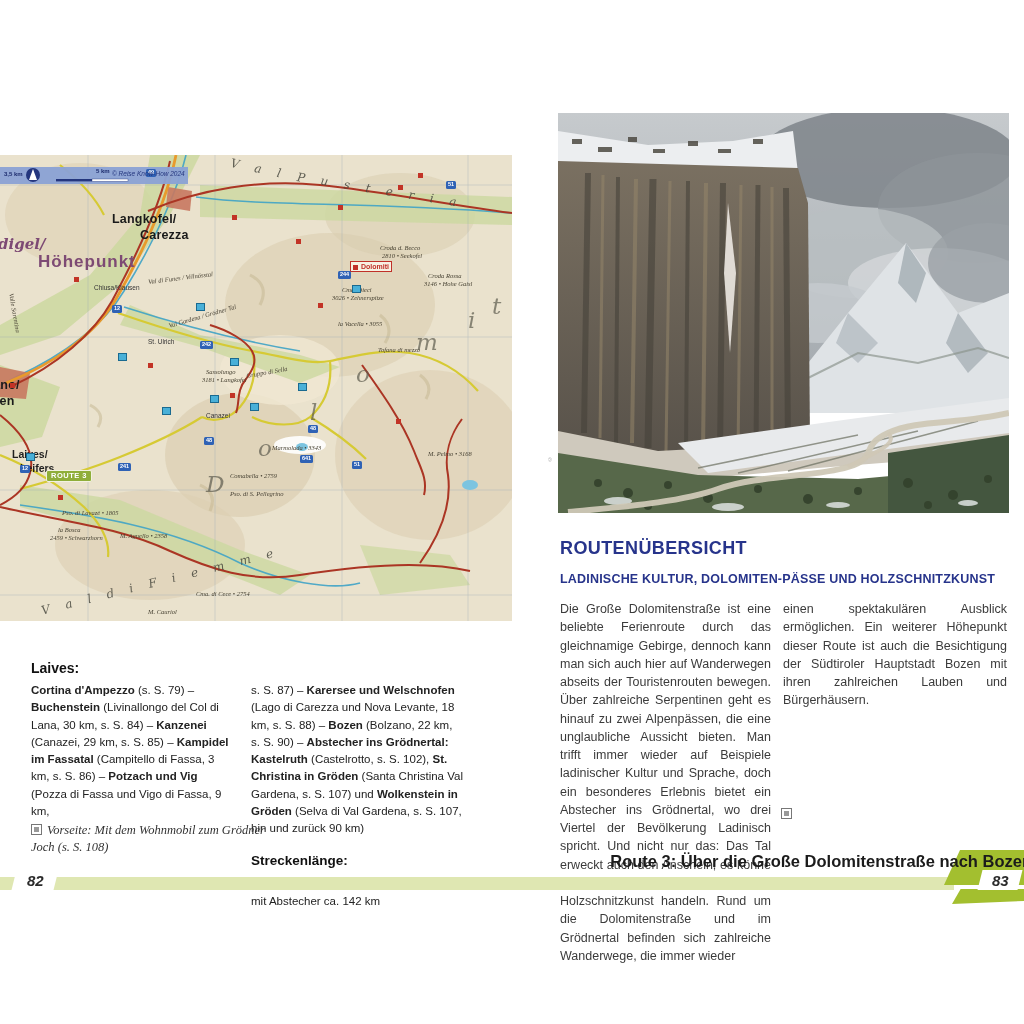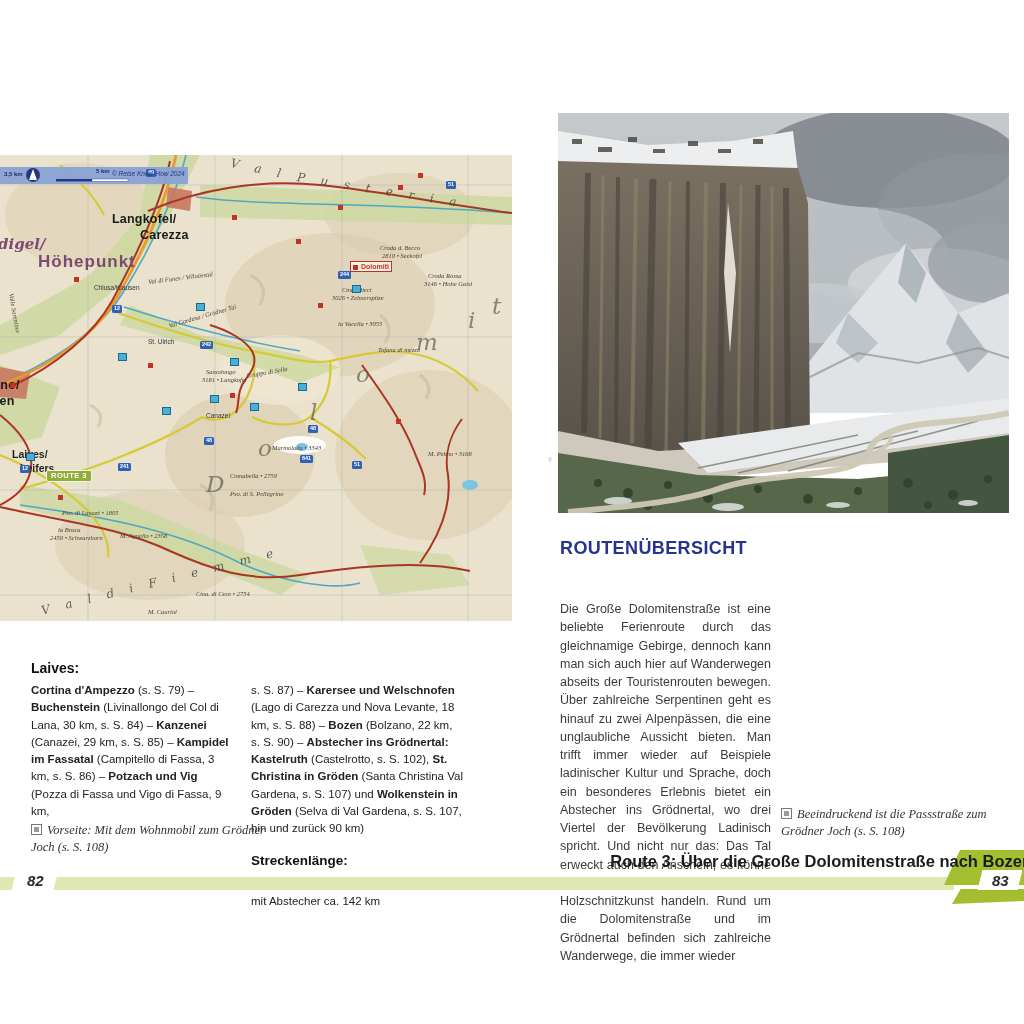--- a/index.html
+++ b/index.html
@@ -343,27 +343,31 @@
           <ellipse cx="410" cy="390" rx="10" ry="3"></ellipse>
       </g>
 
       <path d="M451,300 C400,312 360,306 330,320 C300,334 322,344 290,354 C258,364 200,362 160,376 C120,390 60,394 10,399" stroke="#cfc8b6" stroke-width="6" fill="none" opacity="0.95"></path>
       <path d="M330,320 C342,332 314,340 290,354" stroke="#cfc8b6" stroke-width="4" fill="none" opacity="0.9"></path>
     </svg>
   </div>
   <div id="photo-credit">©</div>
 
   <div id="r-head">ROUTENÜBERSICHT</div>
+  <div id="r-subhead">LADINISCHE KULTUR, DOLOMITEN-PÄSSE UND HOLZSCHNITZKUNST</div>
   <div id="r-cols">
     <div id="rcol1" class="rcol">
         <p>Die Große Dolomitenstraße ist eine beliebte Ferienroute durch das gleichnamige Gebirge, dennoch kann man sich auch hier auf Wanderwegen abseits der Touristenrouten bewegen. Über zahlreiche Serpentinen geht es hinauf zu zwei Alpenpässen, die eine unglaubliche Aussicht bieten. Man trifft immer wieder auf Beispiele ladinischer Kultur und Sprache, doch ein besonderes Erlebnis bietet ein Abstecher ins Grödnertal, wo drei Viertel der Bevölkerung Ladinisch spricht. Und nicht nur das: Das Tal erweckt auch den Anschein, es könne sich dort um die Geburtsstätte der Holzschnitzkunst handeln. Rund um die Dolomitenstraße und im Grödnertal befinden sich zahlreiche Wanderwege, die immer wieder</p>
       </div>
+    <div id="rcol2" class="rcol">
+        <p>einen spektakulären Ausblick ermöglichen. Ein weiterer Höhepunkt dieser Route ist auch die Besichtigung der Südtiroler Hauptstadt Bozen mit ihren zahlreichen Lauben und Bürgerhäusern.</p>
+      </div>
   </div>
   <div id="cap-right" class="caption">
-    <span class="cap-ic"></span><span>Beeindruckend ist die Passstraße zum Grödner Joch (s. S. 108)</span>
+    <span class="cap-ic"></span>
   </div>
 
   <div id="bar-light"></div>
   <div id="green-a"></div>
   <div id="green-b"></div>
   <div id="route-title">Route 3: Über die Große Dolomitenstraße nach Bozen</div>
   <div id="num-82" class="pagenum">
       <span>82</span>
     </div>
   <div id="num-83" class="pagenum">

